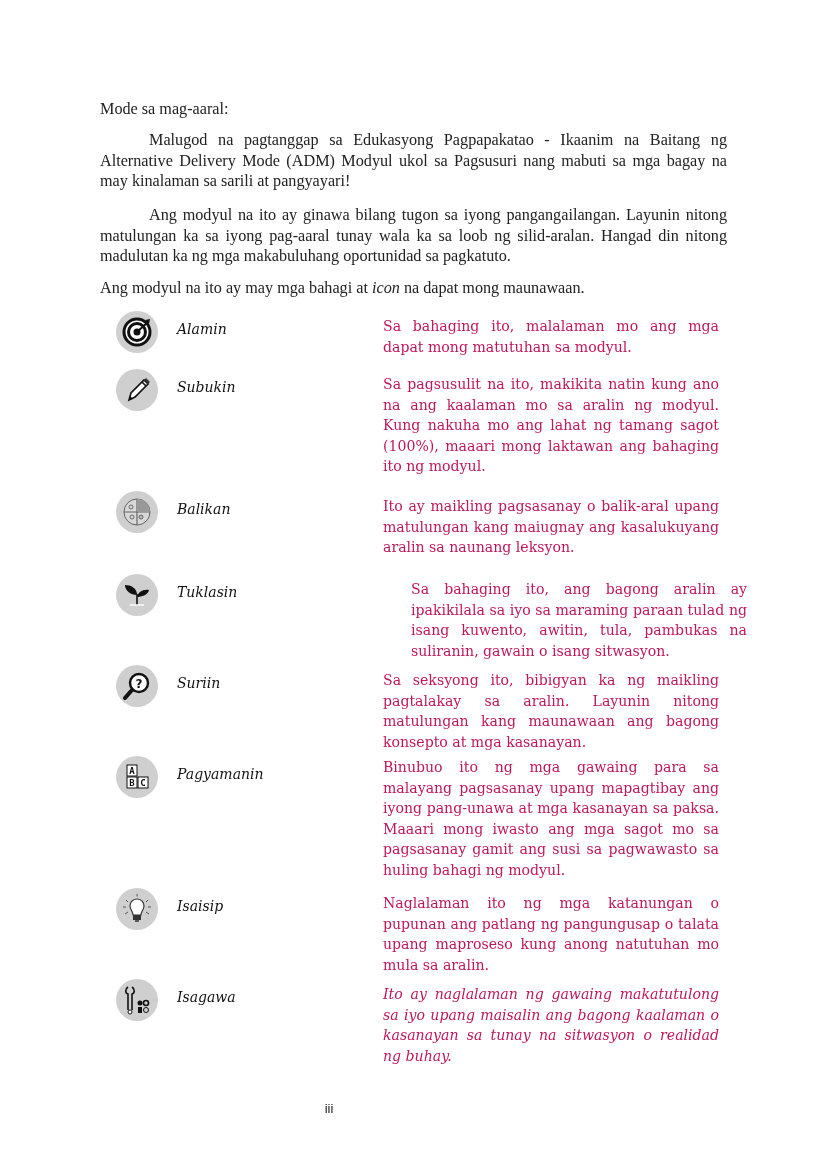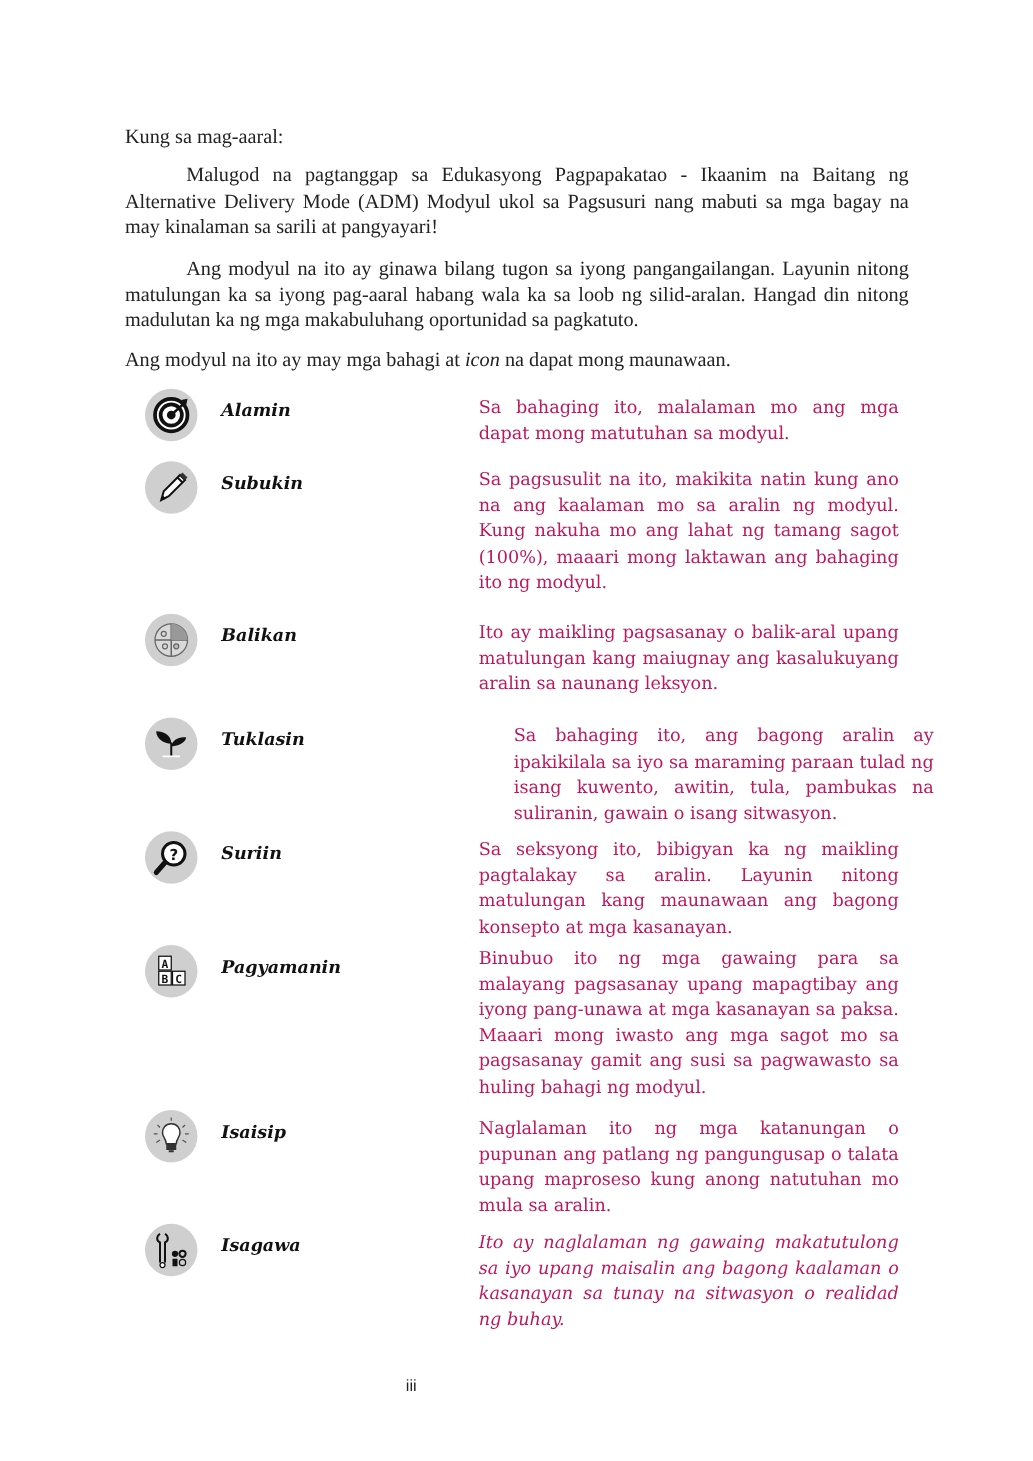--- a/index.html
+++ b/index.html
@@ -6,32 +6,32 @@
   body { width:826px; height:1169px; position:relative; overflow:hidden;
          font-family:"DejaVu Serif", "Liberation Serif", serif; color:#222; }
   .p { position:absolute; left:100px; width:627px; font-size:14.6px; line-height:20.6px;
        text-align:justify; font-family:"Liberation Serif", serif; font-size:16.2px; }
   .indent { text-indent:49px; }
   .row { position:absolute; left:116px; width:612px; }
   .icon { position:absolute; left:0; top:0; width:42px; height:42px; border-radius:50%;
           background:#cfcfcf; display:flex; align-items:center; justify-content:center; }
   .icon svg { width:32px; height:32px; }
   .label { position:absolute; left:61px; top:10px; font-family:"DejaVu Serif", serif;
-           font-weight:bold; font-style:italic; font-size:14px; color:#111; }
+           font-weight:normal; font-style:italic; font-size:14px; color:#111; }
   .desc { position:absolute; left:267px; width:336px; font-family:"DejaVu Serif", serif;
           font-size:14.1px; line-height:20.5px; text-align:justify; color:#be185d; }
   .page-num { position:absolute; top:1101px; left:0; width:658px; text-align:center;
               font-family:"Liberation Sans", sans-serif; font-size:13px; }
 </style>
 </head>
 <body>
 
-<div class="p" style="top:99px;">Kung sa mag-aaral:</div>
+<div class="p" style="top:99px;">Mode sa mag-aaral:</div>
 <div class="p indent" style="top:130px;">Malugod na pagtanggap sa Edukasyong Pagpapakatao - Ikaanim na Baitang ng Alternative Delivery Mode (ADM) Modyul ukol sa Pagsusuri nang mabuti sa mga bagay na may kinalaman sa sarili at pangyayari!</div>
-<div class="p indent" style="top:205px;">Ang modyul na ito ay ginawa bilang tugon sa iyong pangangailangan. Layunin nitong matulungan ka sa iyong pag-aaral habang wala ka sa loob ng silid-aralan. Hangad din nitong madulutan ka ng mga makabuluhang oportunidad sa pagkatuto.</div>
+<div class="p indent" style="top:205px;">Ang modyul na ito ay ginawa bilang tugon sa iyong pangangailangan. Layunin nitong matulungan ka sa iyong pag-aaral tunay wala ka sa loob ng silid-aralan. Hangad din nitong madulutan ka ng mga makabuluhang oportunidad sa pagkatuto.</div>
 <div class="p" style="top:278px;"><span>Ang modyul na ito ay may mga bahagi at </span><i>icon</i><span> na dapat mong maunawaan.</span></div>
 
 <div class="row" style="top:311px;">
   <div class="icon">
     <svg viewBox="0 0 32 32">
         <circle cx="16" cy="16" r="13" fill="#fff" stroke="#111" stroke-width="3"></circle>
         <circle cx="16" cy="16" r="8.5" fill="#fff" stroke="#111" stroke-width="3"></circle>
         <circle cx="16" cy="16" r="3.5" fill="#111"></circle>
         <line x1="16" y1="16" x2="27" y2="6" stroke="#111" stroke-width="2"></line>
         <path d="M24 4 L29 3 L28 8 Z" fill="#111"></path>

